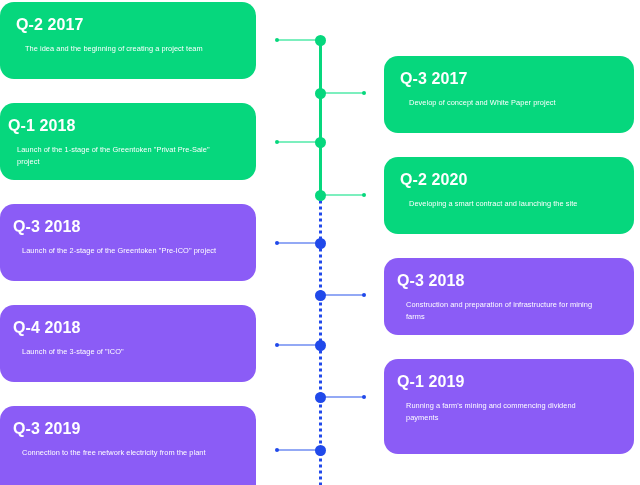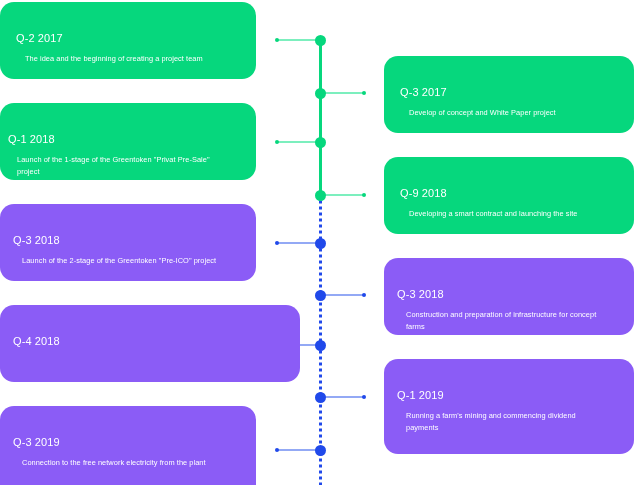--- a/index.html
+++ b/index.html
@@ -25,25 +25,25 @@
     position: absolute;
     border-radius: 14px;
     box-sizing: border-box;
     padding: 14px 16px 12px 16px;
     overflow: hidden;
   }
   .card.green { background: #06D77D; }
   .card.blue  { background: #8b5cf6; padding-left: 13px; }
 
   .card-title {
-    font-size: 11px;
-    font-weight: normal;
+    font-size: 16px;
+    font-weight: bold;
     color: #ffffff;
     letter-spacing: 0.1px;
-    margin: 16px 0 9px 0;
+    margin: 0 0 9px 0;
     line-height: 1.1;
   }
   .card-desc {
     font-size: 7.4px;
     color: #ffffff;
     line-height: 1.65;
     margin: 9px;
     letter-spacing: 0.05px;
     max-width: 95%;
   }
@@ -148,42 +148,43 @@
   <div class="card green" style="left:0px; top:103px; width:256px; height:77px;padding-left:8px;">
     <div class="card-title">Q-1 2018</div>
     <div class="card-desc">Launch of the 1-stage of the Greentoken "Privat Pre-Sale" project</div>
   </div>
 
   <div class="card blue" style="left:0px; top:204px; width:256px; height:77px;">
     <div class="card-title">Q-3 2018</div>
     <div class="card-desc">Launch of the 2-stage of the Greentoken "Pre-ICO" project</div>
   </div>
 
-  <div class="card blue" style="left:0px; top:305px; width:300px; height:77px;">
+  <div class="card blue" style="left:0px; top:305px; width:256px; height:77px;">
     <div class="card-title">Q-4 2018</div>
+    <div class="card-desc">Launch of the 3-stage of "ICO"</div>
   </div>
 
   <div class="card blue" style="left:0px; top:406px; width:256px; height:97px;">
     <div class="card-title">Q-3 2019</div>
     <div class="card-desc">Connection to the free network electricity from the plant</div>
   </div>
 
   <div class="card green" style="left:384px; top:56px; width:250px; height:77px;">
     <div class="card-title">Q-3 2017</div>
     <div class="card-desc">Develop of concept and White Paper project</div>
   </div>
 
   <div class="card green" style="left:384px; top:157px; width:250px; height:77px;">
-    <div class="card-title">Q-9 2018</div>
+    <div class="card-title">Q-2 2020</div>
     <div class="card-desc">Developing a smart contract and launching the site</div>
   </div>
 
   <div class="card blue" style="left:384px; top:258px; width:250px; height:77px;">
     <div class="card-title">Q-3 2018</div>
-    <div class="card-desc">Construction and preparation of infrastructure for concept farms</div>
+    <div class="card-desc">Construction and preparation of infrastructure for mining farms</div>
   </div>
 
   <div class="card blue" style="left:384px; top:359px; width:250px; height:95px;">
     <div class="card-title">Q-1 2019</div>
     <div class="card-desc">Running a farm's mining and commencing dividend payments</div>
   </div>
 
 </div>
 
 </body></html>

